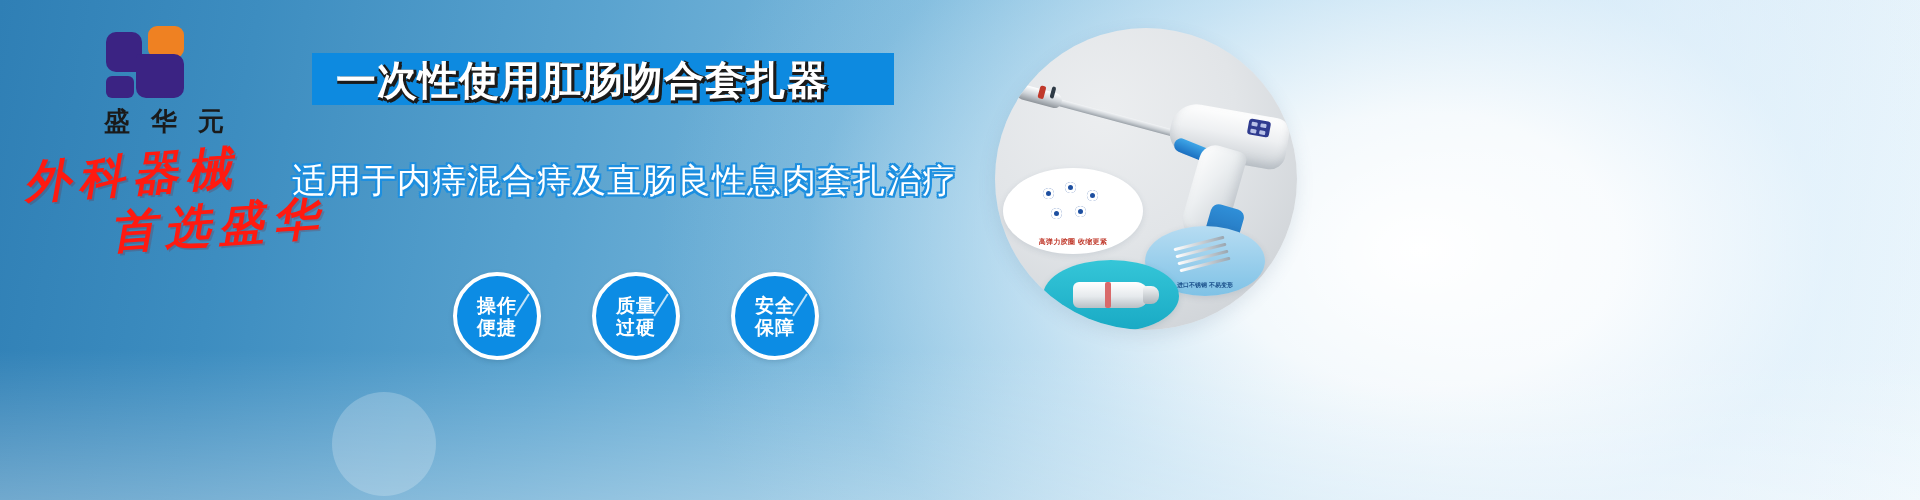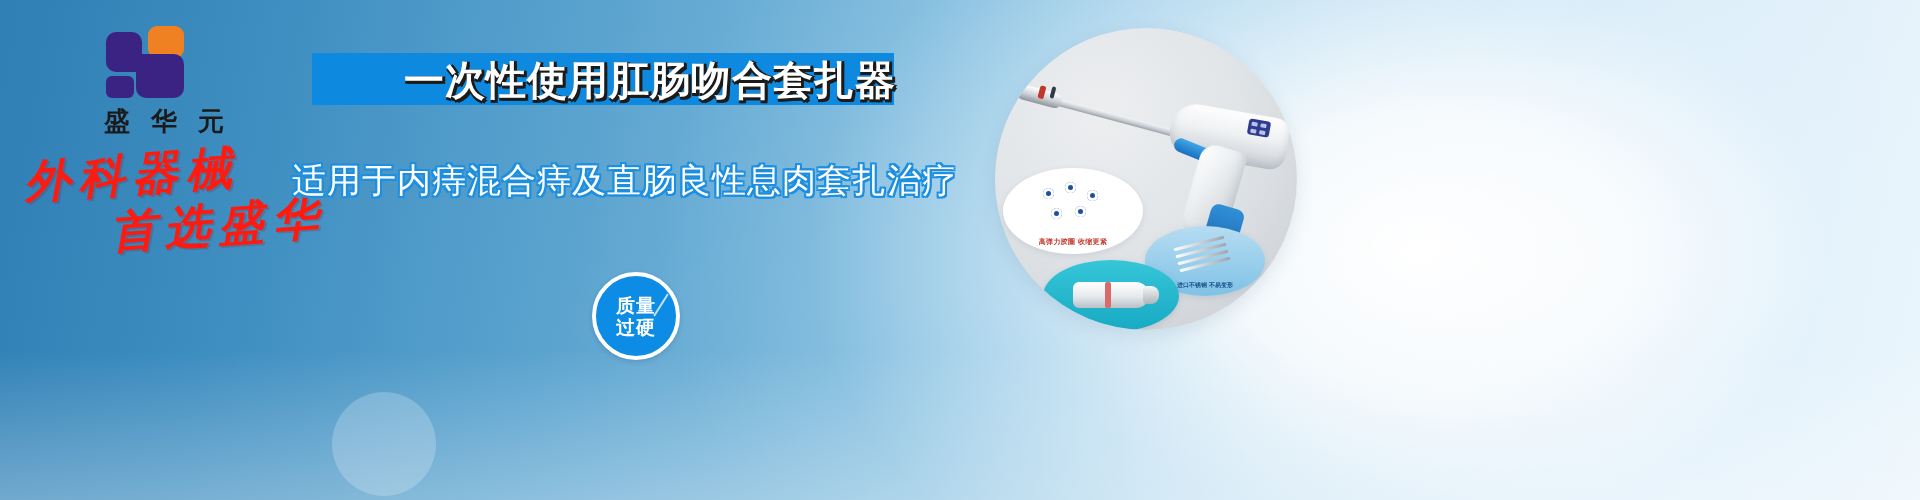--- a/index.html
+++ b/index.html
@@ -46,21 +46,21 @@
   .calli-1 { left:24px;  top:152px; font-size:46px; transform:rotate(-4deg); transform-origin:left center; }
   .calli-2 { left:110px; top:202px; font-size:46px; transform:rotate(-4deg); transform-origin:left center; }
 
   
   .title-box {
     position:absolute; left:312px; top:53px; width:582px; height:52px;
     background:#0d8ae0;
   }
   .title-text {
     position:absolute; left:336px; top:54px; width:560px; height:52px;
-    line-height:52px; text-align:right;
+    line-height:52px; text-align:left;
     font-size:40px; font-weight:700; color:#ffffff;
     letter-spacing:1px; white-space:nowrap;
     text-shadow: 3px 3px 0 #1b1b1b, 2px 2px 0 #1b1b1b, 3px 0 0 #1b1b1b, 0 3px 0 #1b1b1b;
   }
 
   
   .subtitle {
     position:absolute; left:292px; top:158px; width:620px;
     text-align:center; font-size:34px; font-weight:400; color:#ffffff;
     letter-spacing:1px; white-space:nowrap;
@@ -233,24 +233,34 @@
   </div>
 
   <div class="calli calli-1">外科器械</div>
   <div class="calli calli-2">首选盛华</div>
 
   <div class="title-box"></div>
   <div class="title-text">一次性使用肛肠吻合套扎器</div>
   <div class="subtitle">适用于内痔混合痔及直肠良性息肉套扎治疗</div>
 
   <div class="circles">
+    <div class="circle c1">
+      <span class="slash"></span>
+      <span>操作</span>
+      <span>便捷</span>
+    </div>
     <div class="circle c2">
       <span class="slash"></span>
       <span>质量</span>
       <span>过硬</span>
+    </div>
+    <div class="circle c3">
+      <span class="slash"></span>
+      <span>安全</span>
+      <span>保障</span>
     </div>
   </div>
 
   <div class="deco-circle"></div>
 
   <div class="photo">
     <span class="shaft"></span>
     <span class="shaft-tip"></span>
     <span class="shaft-band"></span>
     <span class="shaft-band2"></span>

